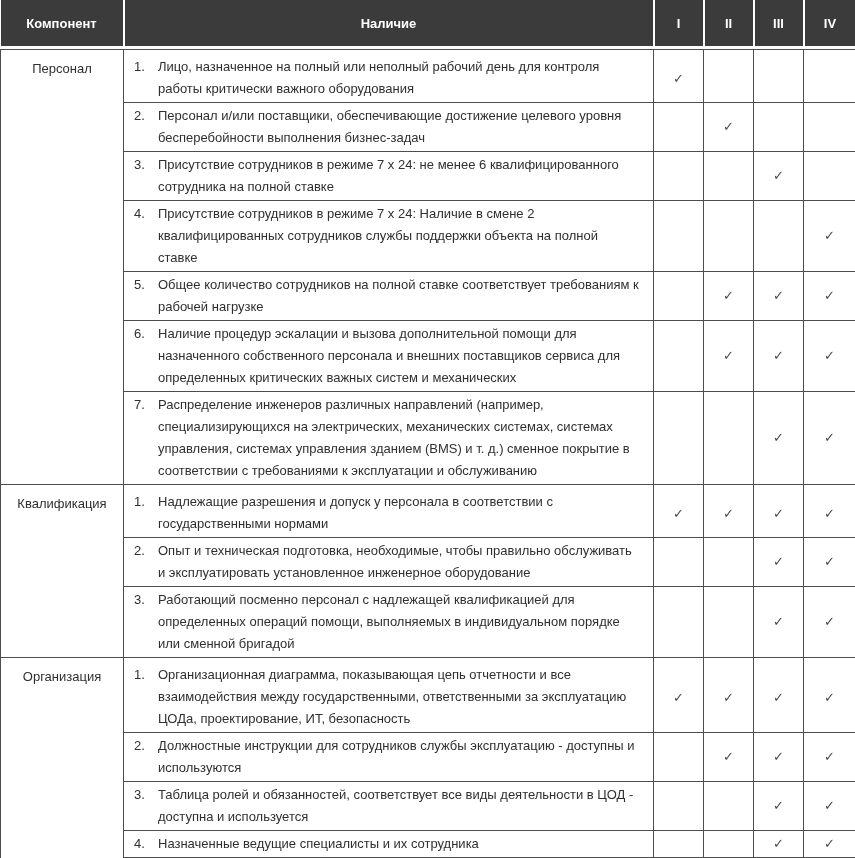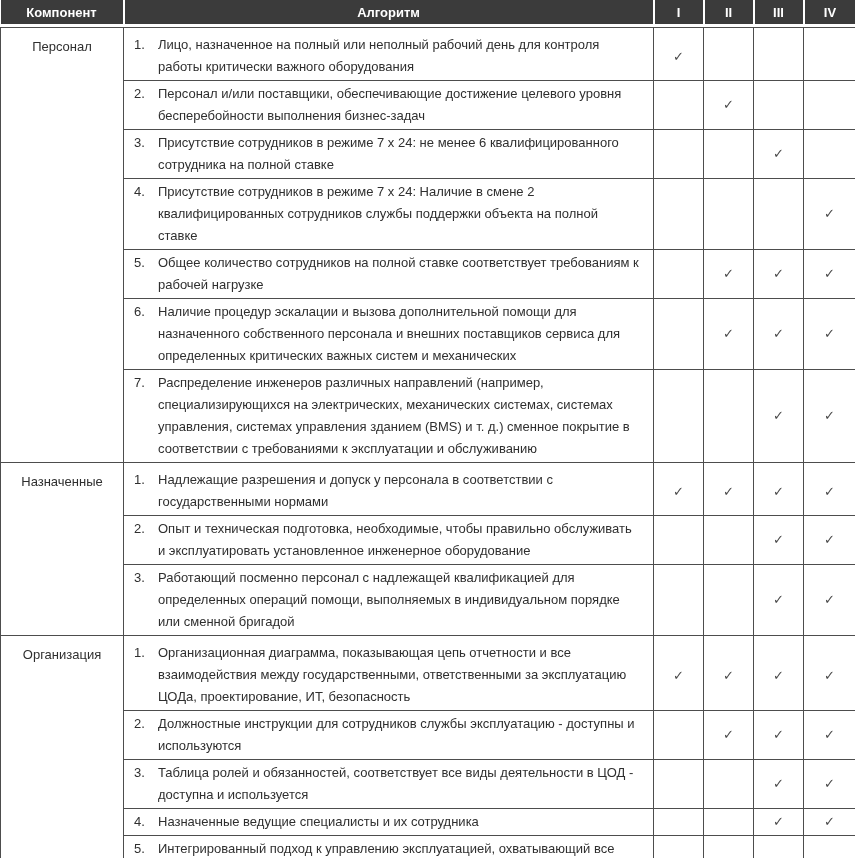--- a/index.html
+++ b/index.html
@@ -15,21 +15,21 @@
     width: 855px;
     border-collapse: collapse;
     table-layout: fixed;
     border-bottom: 3px solid var(--border-strong, #161616);
   }
   thead th {
     background: var(--header-bg, #3b3b3b);
     color: var(--header-text, #ffffff);
     font-size: 13px;
     font-weight: bold;
-    height: 24px;
+    height: 46px;
     text-align: center;
     vertical-align: middle;
     border-left: 2px solid #ffffff;
     padding: 0;
   }
   thead th:first-child { border-left: none; }
   tr.spacer td {
     border: none;
     height: 3px;
     padding: 0;
@@ -80,21 +80,21 @@
       <col style="width:123px">
       <col style="width:530px">
       <col style="width:50px">
       <col style="width:50px">
       <col style="width:50px">
       <col style="width:52px">
     </colgroup>
     <thead>
       <tr>
         <th>Компонент</th>
-        <th>Алгоритм</th>
+        <th>Наличие</th>
         <th>I</th>
         <th>II</th>
         <th>III</th>
         <th>IV</th>
       </tr>
     </thead>
     <tbody>
       <tr class="spacer">
           <td colspan="6"></td>
         </tr>
@@ -177,21 +177,21 @@
               <span class="num">7.</span>
               <span class="txt">Распределение инженеров различных направлений (например, специализирующихся на электрических, механических системах, системах управления, системах управления зданием (BMS) и т. д.) сменное покрытие в соответствии с требованиями к эксплуатации и обслуживанию</span>
             </div>
           </td>
           <td class="check-cell"></td>
           <td class="check-cell"></td>
           <td class="check-cell"><span class="mark">✓</span></td>
           <td class="check-cell"><span class="mark">✓</span></td>
         </tr>
         <tr class="sec-first">
-          <td class="comp" rowspan="3">Назначенные</td>
+          <td class="comp" rowspan="3">Квалификация</td>
           <td class="alg">
             <div class="alg-inner">
               <span class="num">1.</span>
               <span class="txt">Надлежащие разрешения и допуск у персонала в соответствии с государственными нормами</span>
             </div>
           </td>
           <td class="check-cell"><span class="mark">✓</span></td>
           <td class="check-cell"><span class="mark">✓</span></td>
           <td class="check-cell"><span class="mark">✓</span></td>
           <td class="check-cell"><span class="mark">✓</span></td>

